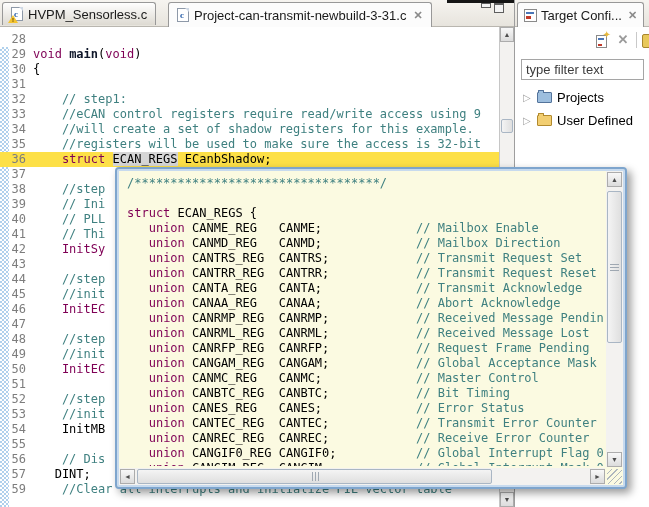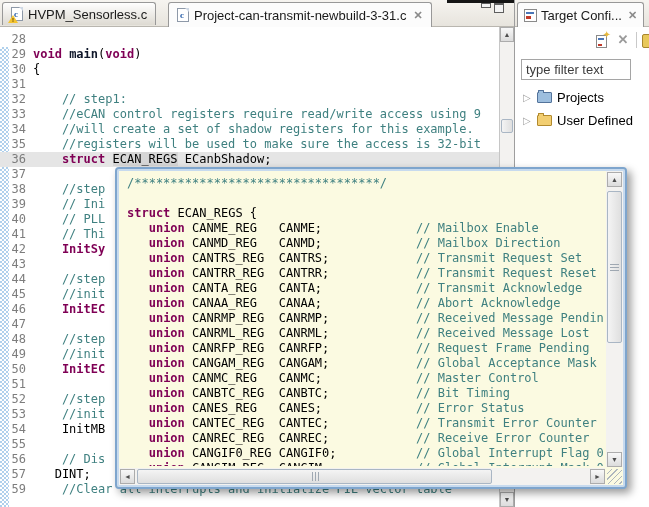--- a/index.html
+++ b/index.html
@@ -37,24 +37,24 @@
   .btn-max{left:494px;}
   .btn-max span{position:absolute;left:0;top:0;width:8px;height:7px;border:1px solid #5E5E5E;border-top-width:2px;background:#F4F4F4;}
 
   .editor-body{position:absolute;left:0;top:27px;width:514px;height:480px;background:#FFF;overflow:hidden;}
   .diff-bar{position:absolute;left:0;top:20px;width:9px;bottom:0;
             background-image:conic-gradient(#AFD0EC 25%,#FFF 0 50%,#AFD0EC 0 75%,#FFF 0);
             background-size:4px 4px;}
   #code-lines{position:absolute;left:0;top:5px;right:15px;
               font-family:"DejaVu Sans Mono",monospace;font-size:12px;line-height:15px;}
   .crow{display:flex;height:15px;white-space:pre;}
-  .crow.hl{background:#e5e5e5;}
+  .crow.hl{background:#fde047;}
   .ln{flex:0 0 30px;text-align:right;padding-right:4px;box-sizing:border-box;color:#7D7D7D;background:transparent;}
   .ct{flex:1 1 auto;margin-left:3px;overflow:hidden;}
-  .kw{color:#7F0055;font-weight:bold;}
+  .kw{color:#7F0055;font-weight:normal;}
   .cm{color:#3F8080;}
   .pl{color:#000;}
   .bd{color:#0f172a;font-weight:bold;}
   .occ{background:#D6D6D6;color:#000;}
 
   
   .sb-track{background:#F3F2F0;}
   .sbtn{position:absolute;display:flex;align-items:center;justify-content:center;
         background:linear-gradient(#F8F8F8,#DCDCDC);border:1px solid #ACACAC;
         box-sizing:border-box;color:#4D4D4D;font-size:7px;cursor:pointer;}
@@ -87,21 +87,21 @@
   .tbi{position:relative;width:16px;height:16px;cursor:pointer;flex:0 0 auto;}
   .tbi .doc{position:absolute;left:2px;top:3px;width:9px;height:11px;background:#FFF;border:1px solid #8A8A8A;}
   .tbi .doc .m1{position:absolute;left:1px;top:2px;width:6px;height:2px;background:#4A76B8;}
   .tbi .doc .m2{position:absolute;left:1px;bottom:1px;width:4px;height:2px;background:#C03A2B;}
   .tbi .star{position:absolute;right:-1px;top:-3px;color:#E8B93C;font-size:10px;}
   .tbi.del{color:#9A9A9A;font-weight:bold;font-size:13px;line-height:16px;text-align:center;}
   .tb-sep{width:1px;height:16px;background:#C9C9C9;flex:0 0 auto;}
   .tbi.clipped{width:7px;overflow:hidden;margin-right:0;}
   .tbi.clipped .blob{position:absolute;left:0;top:2px;width:12px;height:12px;
                      background:#E8C85A;border:1px solid #A8862F;border-radius:2px;}
-  .filter{position:absolute;left:6px;top:59px;width:110px;height:21px;box-sizing:border-box;
+  .filter{position:absolute;left:6px;top:59px;width:123px;height:21px;box-sizing:border-box;
           border:1px solid #A5A5A5;background:#FFF;font-family:"Liberation Sans",sans-serif;
           font-size:13px;color:#3C3C3C;padding:0 4px;}
   #tree{position:absolute;left:0;top:86px;right:0;}
   .trow{display:flex;align-items:center;height:23px;padding-left:8px;gap:5px;cursor:pointer;}
   .arrow{color:#A2A2A2;font-size:10px;width:9px;}
   .folder{position:relative;width:15px;height:11px;border-radius:1px;box-sizing:border-box;flex:0 0 auto;}
   .folder::before{content:"";position:absolute;left:0;top:-3px;width:6px;height:3px;
                   border-radius:1px 1px 0 0;background:inherit;border:inherit;border-bottom:none;box-sizing:border-box;}
   .folder.blue{background:#9DBEDE;border:1px solid #53739B;}
   .folder.yellow{background:#F2CE71;border:1px solid #B28A2E;}

